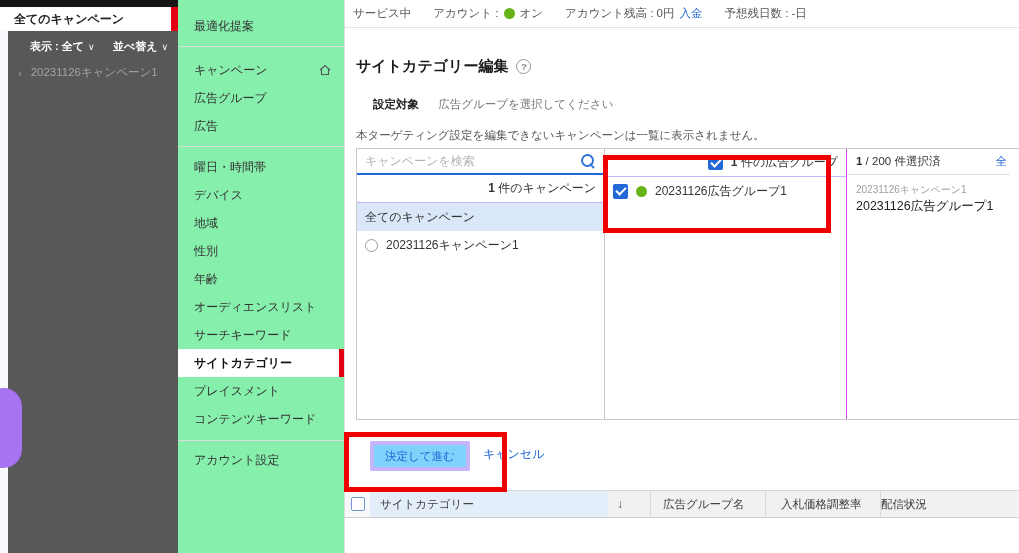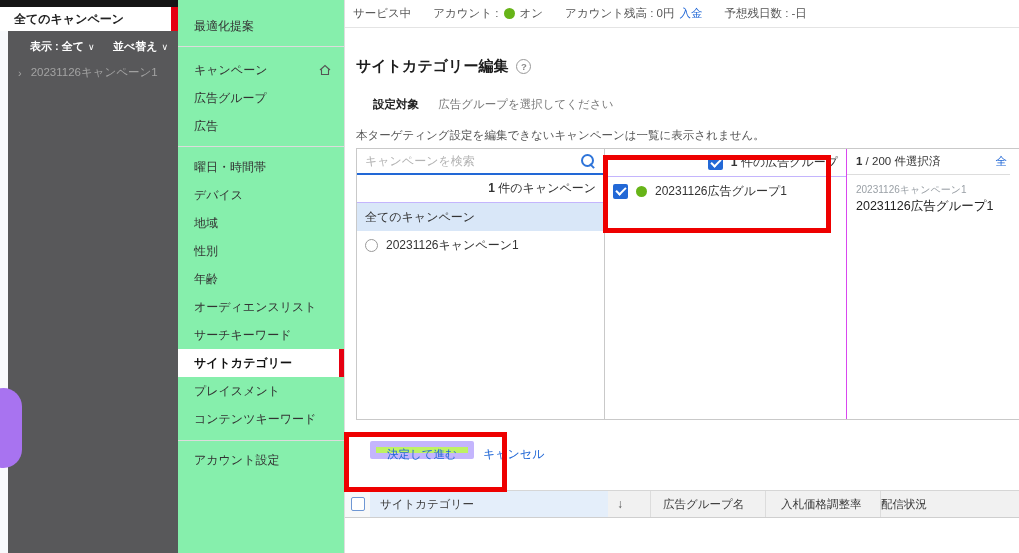--- a/index.html
+++ b/index.html
@@ -70,21 +70,21 @@
   .p3-body { padding:8px 9px; }
   .p3-camp { font-size:10px; color:#9aa0a6; line-height:1.3; }
   .p3-adg { font-size:12.5px; color:#222; margin-top:2px; }
 
   
   .anno { position:absolute; border:5px solid #ee0000; background:transparent; pointer-events:none; z-index:5; }
   .anno-adgroups { left:603px; top:155px; width:228px; height:78px; }
   .anno-actions { left:344px; top:432px; width:163px; height:60px; }
 
   
-  .btn-submit { position:absolute; left:370px; top:441px; height:18px; padding:0 11px; background:#bef264; border:6px solid #c4b5fd; border-radius:2px; color:#2268d6; font-size:11.5px; font-family:"Liberation Sans",sans-serif; cursor:pointer; }
+  .btn-submit { position:absolute; left:370px; top:441px; height:30px; padding:0 11px; background:#7dd3fc; border:4px solid #c4b5fd; border-radius:2px; color:#2268d6; font-size:11.5px; font-family:"Liberation Sans",sans-serif; cursor:pointer; }
   .lnk-cancel { position:absolute; left:483px; top:446px; font-size:12px; }
 
   
   .thead { position:absolute; left:345px; top:490px; width:674px; height:28px; border-top:1px solid #d6d6d6; border-bottom:1px solid #cfcfcf; background:#f1f1f1; }
   .th-cell { position:absolute; top:0; height:100%; display:flex; align-items:center; font-size:11.5px; color:#3a3a3a; cursor:pointer; }
   .th-check { left:0; width:25px; justify-content:center; background:#f7f8f9; }
   .cbx-empty { width:14px; height:14px; border:1px solid #6f97d4; border-radius:2px; background:#fff; }
   .th-cat { left:25px; width:238px; background:#e4eefa; padding-left:10px; }
   .th-sort { left:263px; width:24px; justify-content:center; color:#555; font-size:12px; }
   .th-adg { left:305px; width:133px; border-left:1px solid #dcdcdc; padding-left:12px; }

